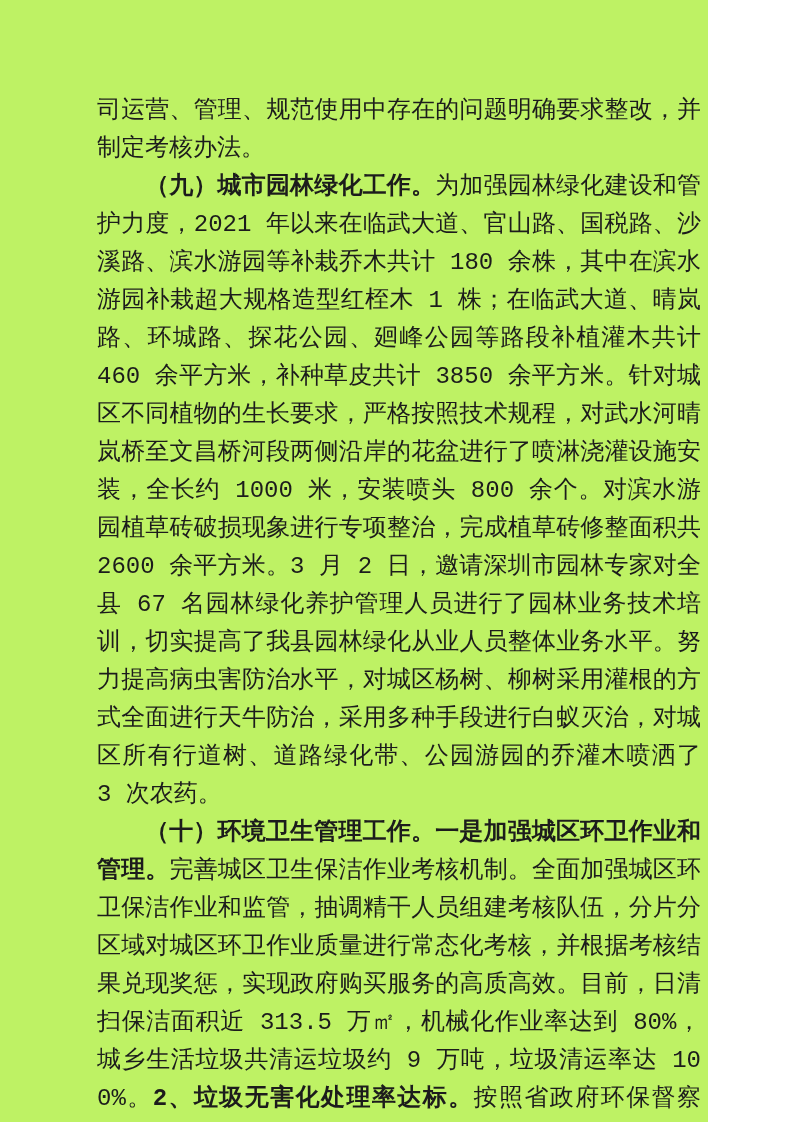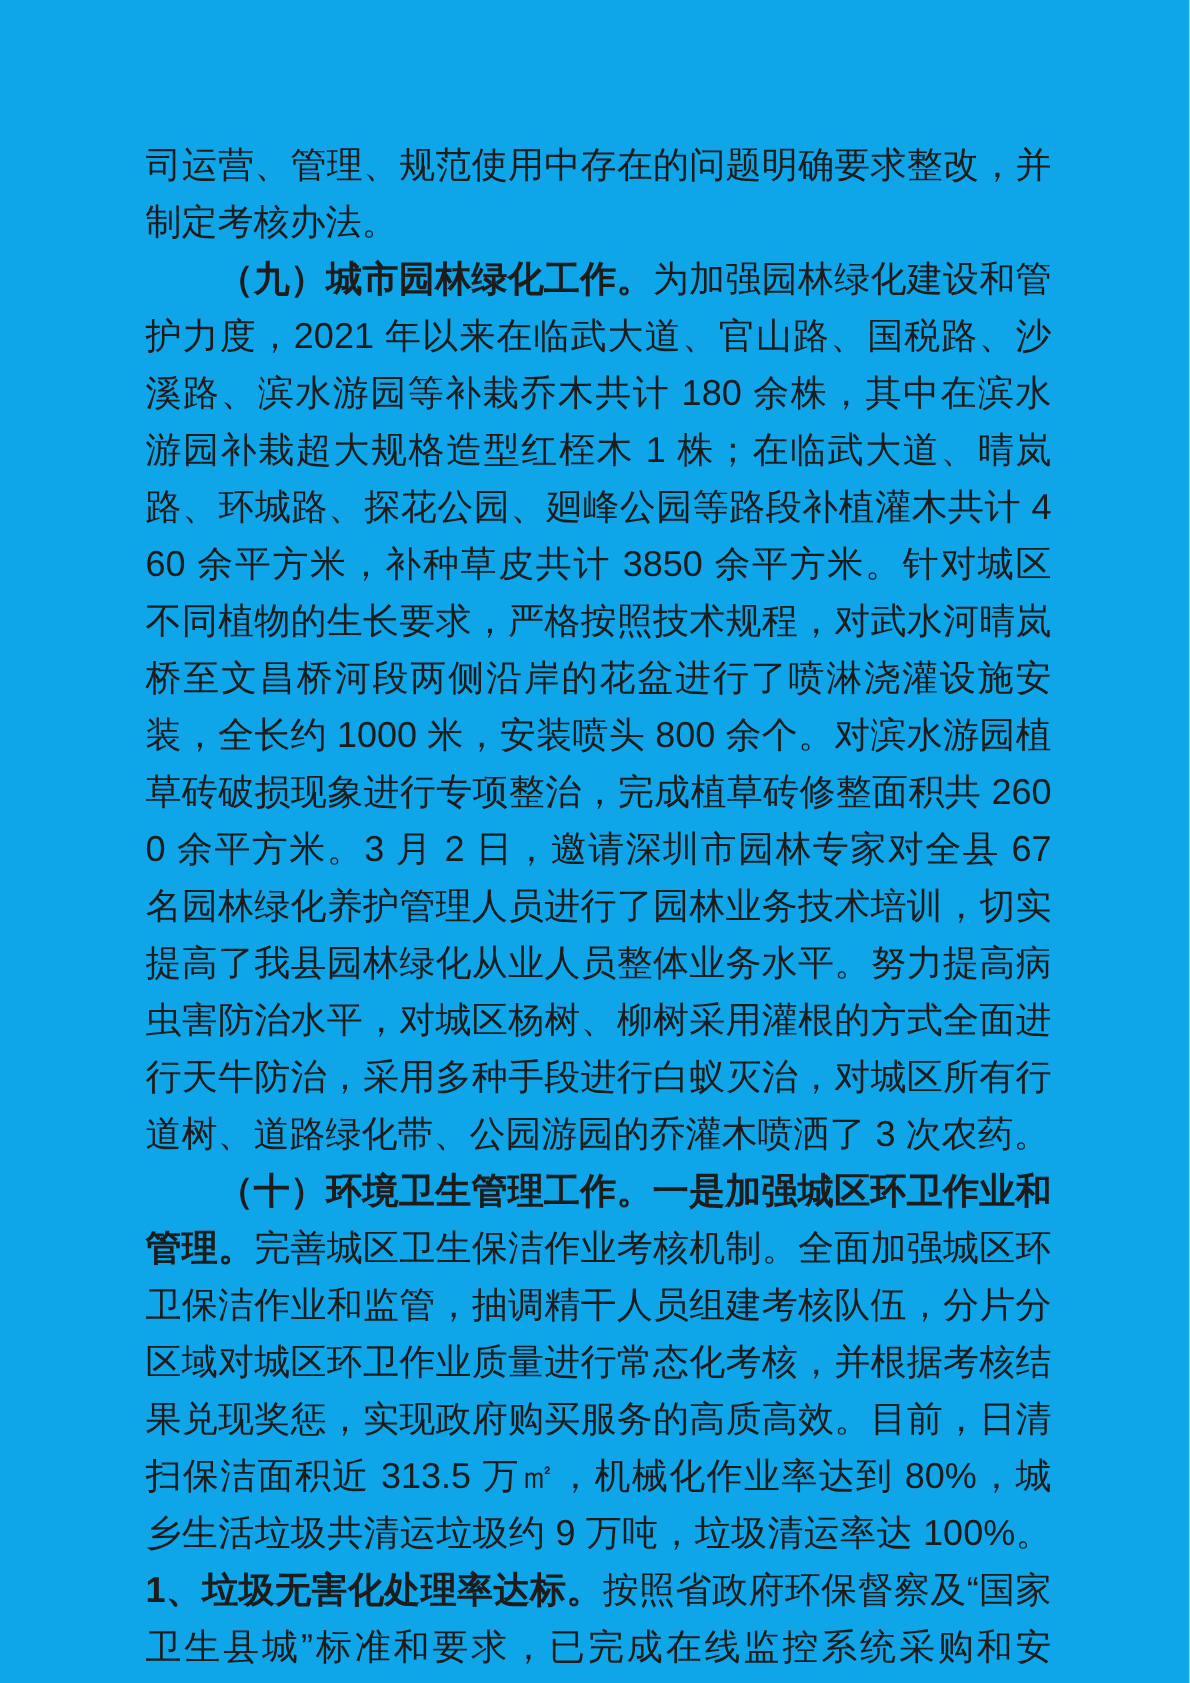--- a/index.html
+++ b/index.html
@@ -2,25 +2,25 @@
 <html><head>
 <meta charset="utf-8">
 <style>
   html, body {
     margin: 0;
     padding: 0;
     background: #ffffff;
   }
   .page {
     position: relative;
-    width: 793px;
+    width: 708px;
     height: 1122px;
-    background: #0ea5e9;
+    background: #bef264;
     overflow: hidden;
-    font-family: Liberation Sans, sans-serif;
+    font-family: Liberation Mono, monospace;
   }
   .doc-body {
     position: absolute;
     left: 97px;
     top: 92px;
     width: 604px;
     color: #1c1c1c;
     font-size: 24px;
     line-height: 38px;
     text-align: justify;
@@ -42,16 +42,16 @@
 </head>
 <body>
 
 <div class="page">
   <div class="doc-body">
 
     <p class="para"><span>司运营、管理、规范使用中存在的问题明确要求整改，并制定考核办法。</span></p>
 
     <p class="para indent"><span class="run-bold">（九）城市园林绿化工作。</span><span>为加强园林绿化建设和管护力度，2021 年以来在临武大道、官山路、国税路、沙溪路、滨水游园等补栽乔木共计 180 余株，其中在滨水游园补栽超大规格造型红桎木 1 株；在临武大道、晴岚路、环城路、探花公园、廻峰公园等路段补植灌木共计 460 余平方米，补种草皮共计 3850 余平方米。针对城区不同植物的生长要求，严格按照技术规程，对武水河晴岚桥至文昌桥河段两侧沿岸的花盆进行了喷淋浇灌设施安装，全长约 1000 米，安装喷头 800 余个。对滨水游园植草砖破损现象进行专项整治，完成植草砖修整面积共 2600 余平方米。3 月 2 日，邀请深圳市园林专家对全县 67 名园林绿化养护管理人员进行了园林业务技术培训，切实提高了我县园林绿化从业人员整体业务水平。努力提高病虫害防治水平，对城区杨树、柳树采用灌根的方式全面进行天牛防治，采用多种手段进行白蚁灭治，对城区所有行道树、道路绿化带、公园游园的乔灌木喷洒了 3 次农药。</span></p>
 
-    <p class="para indent"><span class="run-bold">（十）环境卫生管理工作。一是加强城区环卫作业和管理。</span><span>完善城区卫生保洁作业考核机制。全面加强城区环卫保洁作业和监管，抽调精干人员组建考核队伍，分片分区域对城区环卫作业质量进行常态化考核，并根据考核结果兑现奖惩，实现政府购买服务的高质高效。目前，日清扫保洁面积近 313.5 万㎡，机械化作业率达到 80%，城乡生活垃圾共清运垃圾约 9 万吨，垃圾清运率达 100%。</span><span class="run-bold">1、垃圾无害化处理率达标。</span><span>按照省政府环保督察及“国家卫生县城”标准和要求，已完成在线监控系统采购和安装，</span></p>
+    <p class="para indent"><span class="run-bold">（十）环境卫生管理工作。一是加强城区环卫作业和管理。</span><span>完善城区卫生保洁作业考核机制。全面加强城区环卫保洁作业和监管，抽调精干人员组建考核队伍，分片分区域对城区环卫作业质量进行常态化考核，并根据考核结果兑现奖惩，实现政府购买服务的高质高效。目前，日清扫保洁面积近 313.5 万㎡，机械化作业率达到 80%，城乡生活垃圾共清运垃圾约 9 万吨，垃圾清运率达 100%。</span><span class="run-bold">2、垃圾无害化处理率达标。</span><span>按照省政府环保督察及“国家卫生县城”标准和要求，已完成在线监控系统采购和安装，</span></p>
 
   </div>
 </div>
 
 </body></html>

